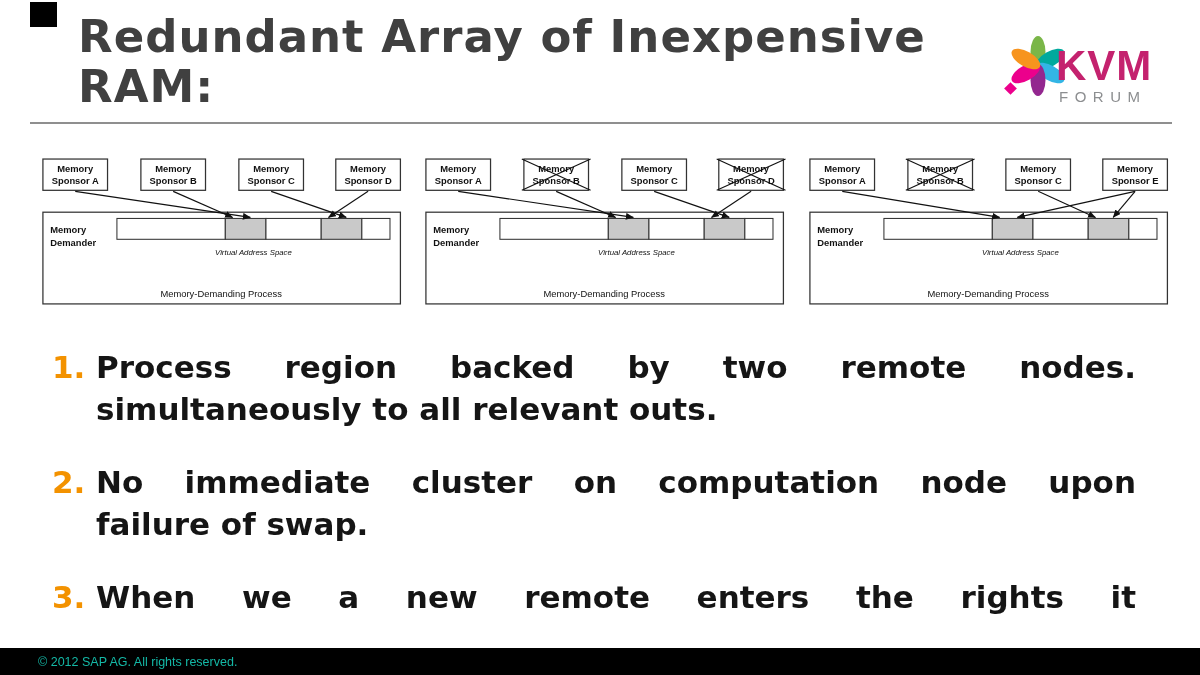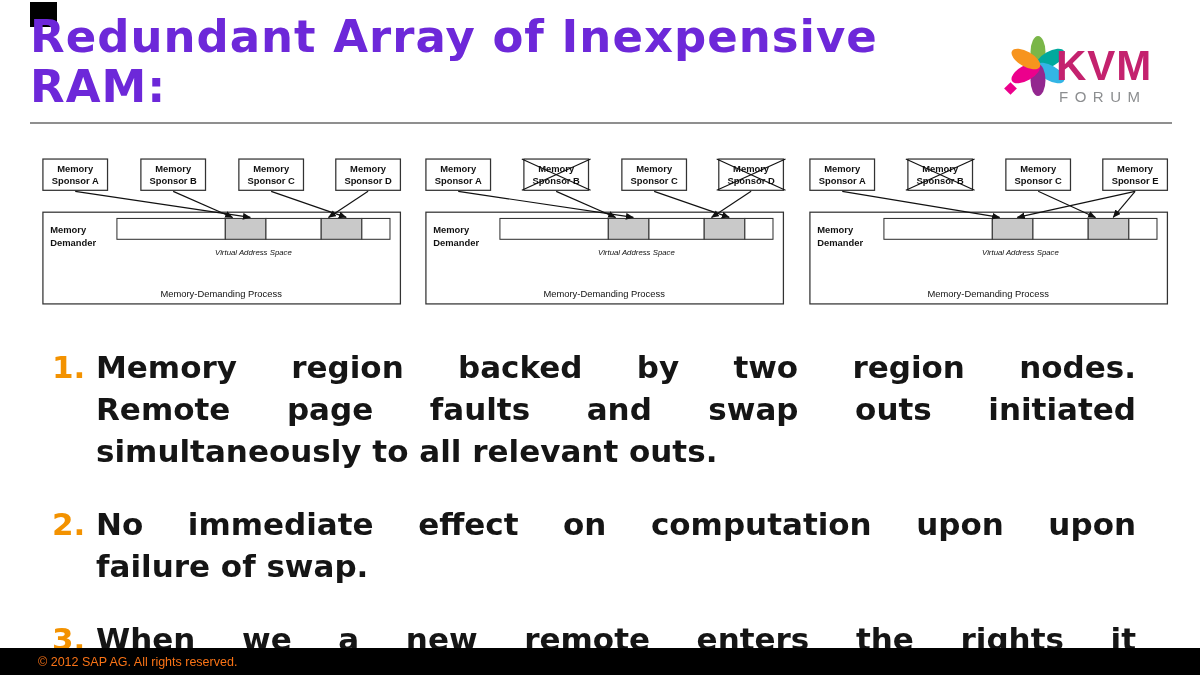--- a/index.html
+++ b/index.html
@@ -16,32 +16,32 @@
   .panel svg{width:100%;height:100%;display:block;}
   svg text{font-family:"Liberation Sans",sans-serif;}
   .list{position:absolute;left:52px;top:346px;width:1084px;
         font-family:"DejaVu Sans",sans-serif;font-weight:700;font-size:31px;color:#151515;}
   .item{display:flex;}
   .item + .item{margin-top:31px;}
   .num{flex:0 0 44px;width:44px;line-height:42px;}
   .lines{flex:1;min-width:0;}
   .tline{line-height:42px;}
   .just{text-align:justify;text-align-last:justify;}
-  .footer{position:absolute;left:0;right:0;bottom:0;height:27px;background:#000;color:#f97316;
+  .footer{position:absolute;left:0;right:0;bottom:0;height:27px;background:#000;color:#14b8a6;
           display:flex;align-items:center;padding-left:38px;font-size:12.5px;z-index:9;
           font-family:"Liberation Sans",sans-serif;}
 </style>
 </head>
 <body>
 
 <div class="slide">
 
   <div class="blacksq"></div>
 
-  <div class="title" style="color: #6d28d9;">
+  <div class="title" style="color: #404040; margin-left: 48px;">
     <div>Redundant Array of Inexpensive RAM:</div>
   </div>
 
   <div class="rule"></div>
 
   <svg class="logo" viewBox="0 0 176 86">
     <g transform="translate(36,38)">
       <ellipse cx="14" cy="0" rx="16" ry="7.5" transform="rotate(-90)" fill="#7ab648"></ellipse>
       <ellipse cx="14" cy="0" rx="16" ry="7.5" transform="rotate(-30)" fill="#00a99d"></ellipse>
       <ellipse cx="14" cy="0" rx="16" ry="7.5" transform="rotate(30)" fill="#33b5e5"></ellipse>
@@ -165,29 +165,28 @@
           <line x1="313" y1="32" x2="200" y2="57" stroke="#111" stroke-width="1.1" marker-end="url(#ah2)"></line>
           <line x1="313" y1="32" x2="292" y2="57" stroke="#111" stroke-width="1.1" marker-end="url(#ah2)"></line>
         </svg>
     </div>
   </div>
 
   <div class="list">
     <div class="item">
       <span class="num" style="color: rgb(243, 146, 0);">1.</span>
       <div class="lines">
-          <div class="tline just">Memory region backed by two region nodes.</div>
-          <div class="tline just">Remote page faults and swap outs initiated</div>
+          <div class="tline just">Process region backed by two remote nodes.</div>
           <div class="tline">simultaneously to all relevant outs.</div>
         </div>
     </div>
     <div class="item">
       <span class="num" style="color: rgb(243, 146, 0);">2.</span>
       <div class="lines">
-          <div class="tline just">No immediate effect on computation upon upon</div>
+          <div class="tline just">No immediate cluster on computation node upon</div>
           <div class="tline">failure of swap.</div>
         </div>
     </div>
     <div class="item">
       <span class="num" style="color: rgb(243, 146, 0);">3.</span>
       <div class="lines">
           <div class="tline just">When we a new remote enters the rights it</div>
         </div>
     </div>
   </div>

